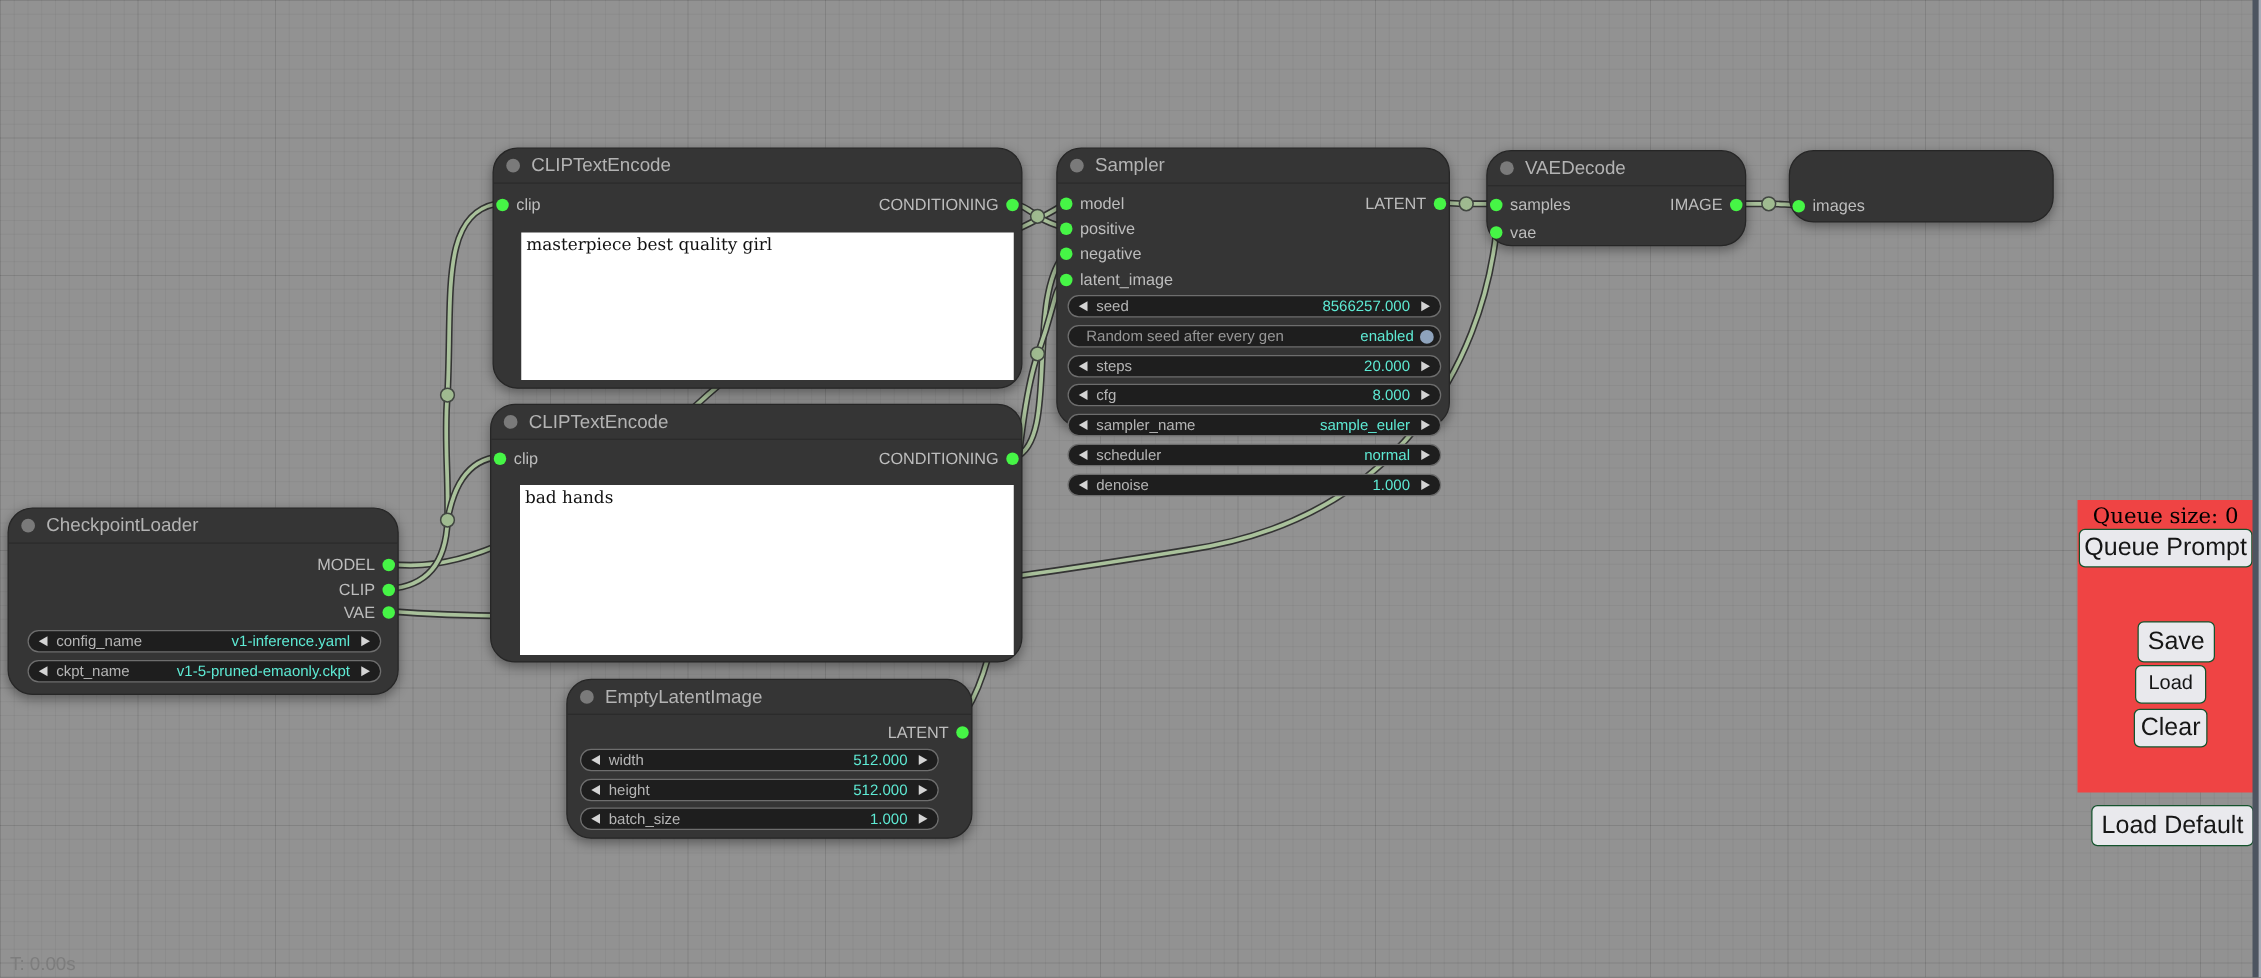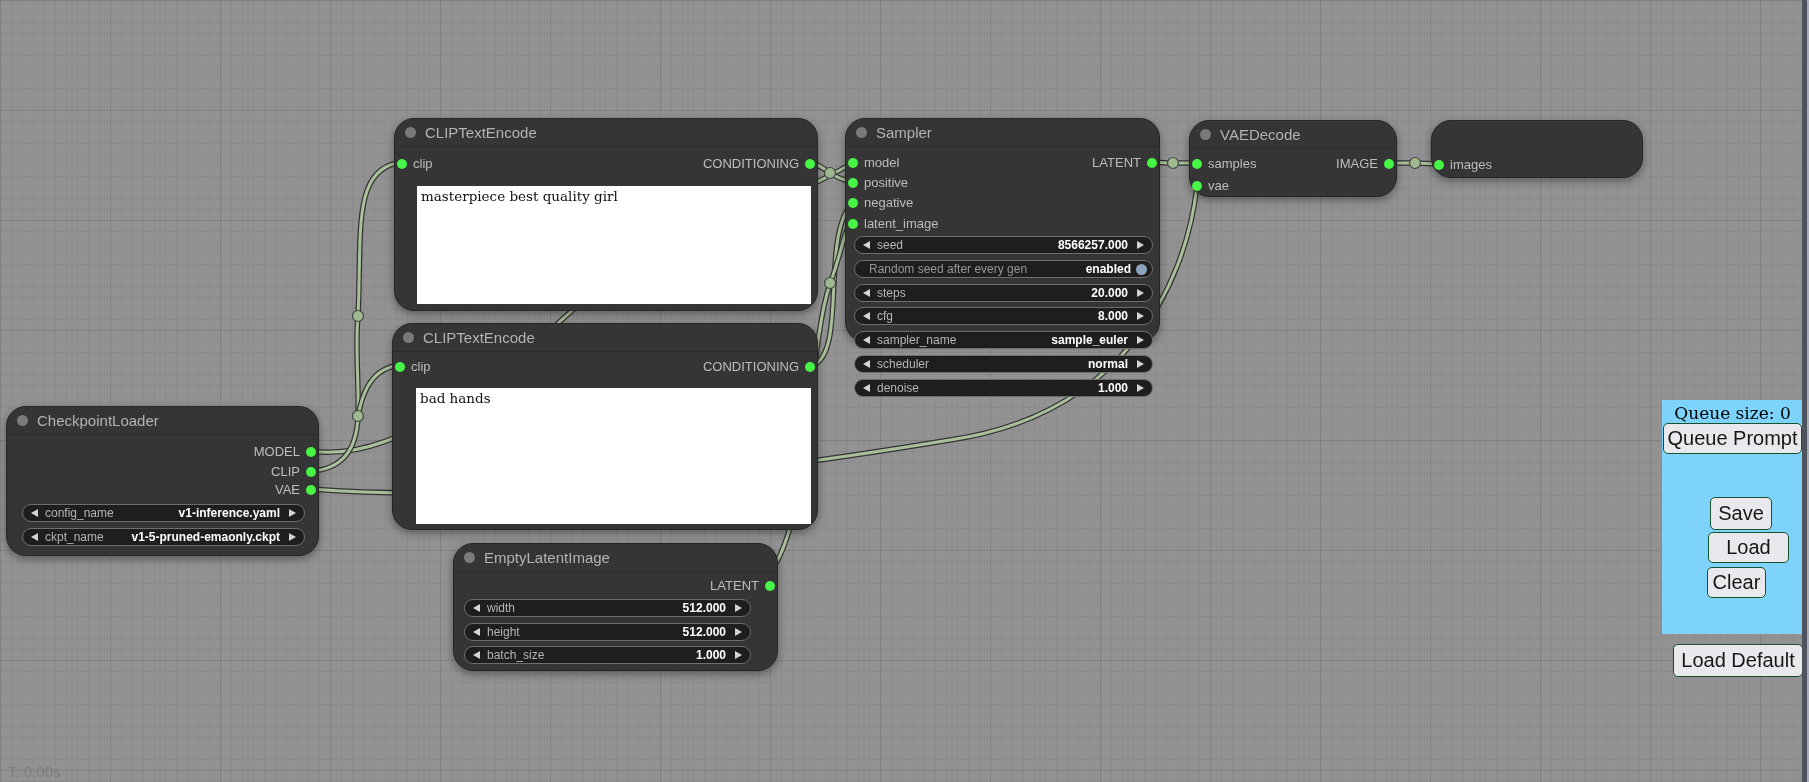--- a/index.html
+++ b/index.html
@@ -36,35 +36,35 @@
         padding:2px 4px;box-sizing:border-box;line-height:1.25;}
   .widget{position:absolute;height:18px;background:#1e1e1e;border:1px solid #6e6e6e;
         border-radius:10px;box-sizing:border-box;font-size:12px;line-height:16px;}
   .arrow-l{position:absolute;left:8px;top:4px;width:0;height:0;
         border-top:4.5px solid transparent;border-bottom:4.5px solid transparent;
         border-right:7px solid #d4d4d4;}
   .arrow-r{position:absolute;right:8px;top:4px;width:0;height:0;
         border-top:4.5px solid transparent;border-bottom:4.5px solid transparent;
         border-left:7px solid #d4d4d4;}
   .wlabel{position:absolute;left:22px;color:#b5b5b5;white-space:nowrap;}
-  .wvalue{position:absolute;right:24px;color:#ffffff;white-space:nowrap;font-weight:bold;}
+  .wvalue{position:absolute;right:24px;color:#5eead4;white-space:nowrap;}
   .wlabel.dim{color:#979797;}
   .toggle-circle{position:absolute;right:5px;top:2.5px;width:11px;height:11px;border-radius:50%;
         background:#8ea3bc;}
   
-  #menu{position:absolute;left:1662px;top:400px;width:141px;height:234px;background:#7dd3fc;
+  #menu{position:absolute;left:1662px;top:400px;width:141px;height:234px;background:#ef4444;
         z-index:3;}
   #queue-size{position:absolute;top:3px;left:0;right:0;text-align:center;
         font-family:"DejaVu Serif","Liberation Serif",serif;font-size:17px;color:#000;}
   .mbtn{position:absolute;background:#e9e9ed;border:1px solid #14532d;border-radius:5px;
         color:#161616;text-align:center;box-sizing:border-box;cursor:pointer;
         font-family:"Liberation Sans",sans-serif;}
   #btn-queue{left:1px;top:23px;width:139px;height:31px;font-size:20px;line-height:28px;}
   #btn-save{left:48px;top:97px;width:62px;height:33px;font-size:20px;line-height:30px;}
-  #btn-load{left:46px;top:132px;width:81px;height:31px;font-size:20px;line-height:28px;}
+  #btn-load{left:46px;top:132px;width:57px;height:31px;font-size:16px;line-height:28px;}
   #btn-clear{left:45px;top:167px;width:59px;height:31px;font-size:20px;line-height:28px;}
   #btn-loaddefault{left:11px;top:200px;width:130px;height:33px;font-size:20px;line-height:30px;margin-top:44px;}
   
   #scroll-dark{position:absolute;left:1802px;top:0;width:5px;height:782px;background:#4d5460;z-index:4;}
   #scroll-light{position:absolute;left:1807px;top:0;width:2px;height:782px;background:#a9adb8;z-index:4;}
 </style>
 </head>
 <body>
 
 <div id="stage">

